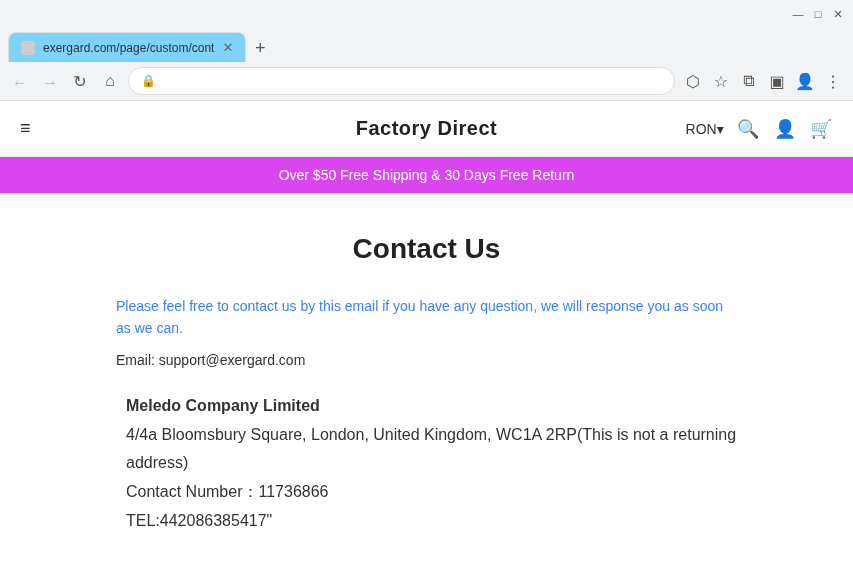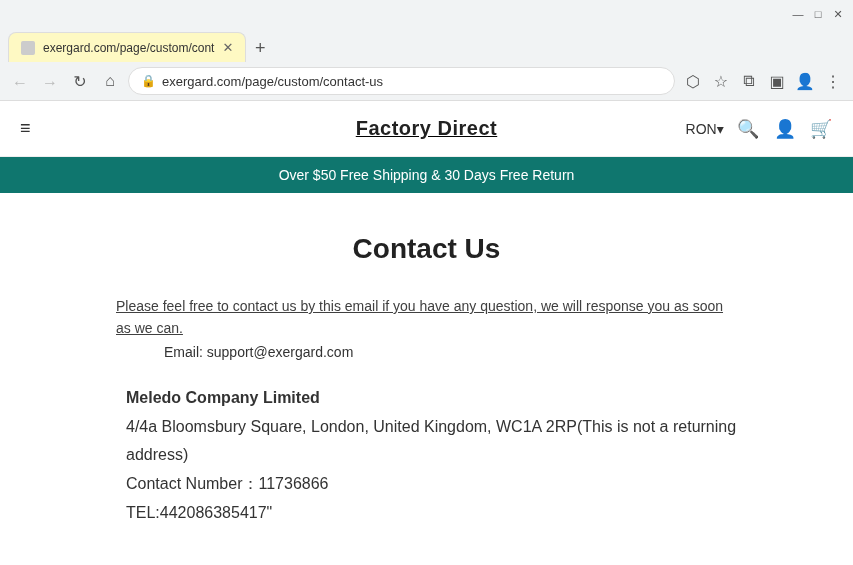--- a/index.html
+++ b/index.html
@@ -30,21 +30,21 @@
     }
     .tab-bar {
       display: flex;
       align-items: flex-end;
       padding: 0 8px;
       height: 34px;
     }
     .tab {
       display: flex;
       align-items: center;
-      background: #fef9c3;
+      background: #7dd3fc;
       border-radius: 8px 8px 0 0;
       padding: 0 12px;
       height: 30px;
       font-size: 12px;
       color: #333;
       min-width: 180px;
       gap: 8px;
       border: 1px solid #ddd;
       border-bottom: none;
     }
@@ -140,21 +140,20 @@
     }
     .hamburger-icon {
       font-size: 18px;
       cursor: pointer;
       color: #333;
     }
     .header-center {
       position: absolute;
       left: 50%;
       transform: translateX(-50%);
-      text-decoration: underline;
     }
     .site-title {
       font-size: 20px;
       font-weight: bold;
       color: #222;
       letter-spacing: 0.5px;
     }
     .header-right {
       display: flex;
       align-items: center;
@@ -168,50 +167,48 @@
       cursor: pointer;
     }
     .header-icon {
       font-size: 18px;
       color: #333;
       cursor: pointer;
     }
 
     
     .announcement-bar {
-      background: #0f766e;
+      background: #d946ef;
       color: #fff;
       text-align: center;
       padding: 10px;
       font-size: 14px;
     }
 
     
     .main-content {
       padding: 40px 116px;
     }
     .page-title {
       font-size: 28px;
       font-weight: bold;
       color: #222;
       text-align: center;
       margin-bottom: 30px;
     }
     .contact-intro {
       font-size: 14px;
-      color: #404040;
-      margin-bottom: 4px;
+      color: #3b82f6;
+      margin-bottom: 12px;
       line-height: 1.6;
-      text-decoration: underline;
     }
     .contact-email {
       font-size: 14px;
       color: #333;
       margin-bottom: 24px;
-      margin-left: 48px;
     }
     .company-info {
       margin-left: 10px;
       margin-bottom: 20px;
     }
     .company-info p {
       font-size: 16px;
       color: #333;
       line-height: 1.8;
     }
@@ -244,21 +241,20 @@
     <div class="new-tab-btn">+</div>
   </div>
 
   <div class="address-bar-row">
     <div class="nav-btn disabled">←</div>
     <div class="nav-btn disabled">→</div>
     <div class="nav-btn">↻</div>
     <div class="nav-btn">⌂</div>
     <div class="address-bar">
       <span class="lock-icon">🔒</span>
-      <span class="address-text">exergard.com/page/custom/contact-us</span>
     </div>
     <div class="toolbar-icons">
       <div class="toolbar-icon">⬡</div>
       <div class="toolbar-icon">☆</div>
       <div class="toolbar-icon">⧉</div>
       <div class="toolbar-icon">▣</div>
       <div class="toolbar-icon">👤</div>
       <div class="toolbar-icon">⋮</div>
     </div>
   </div>

